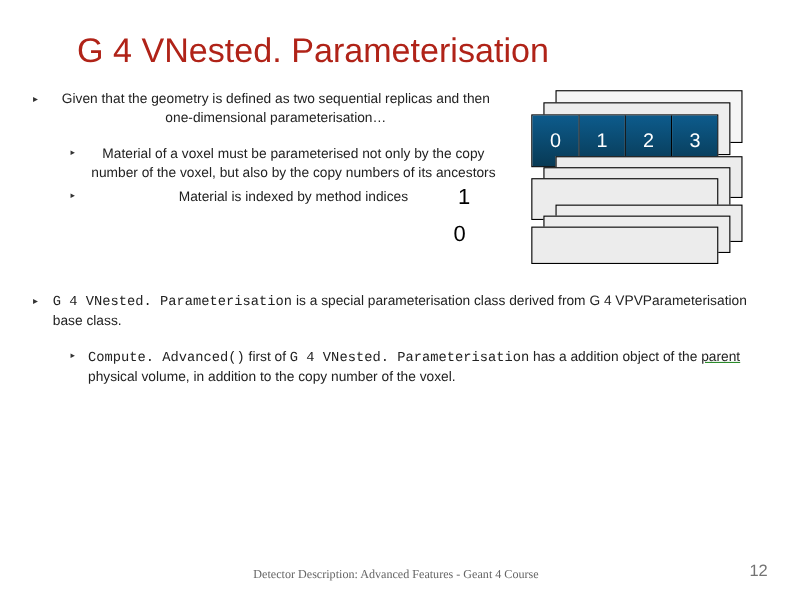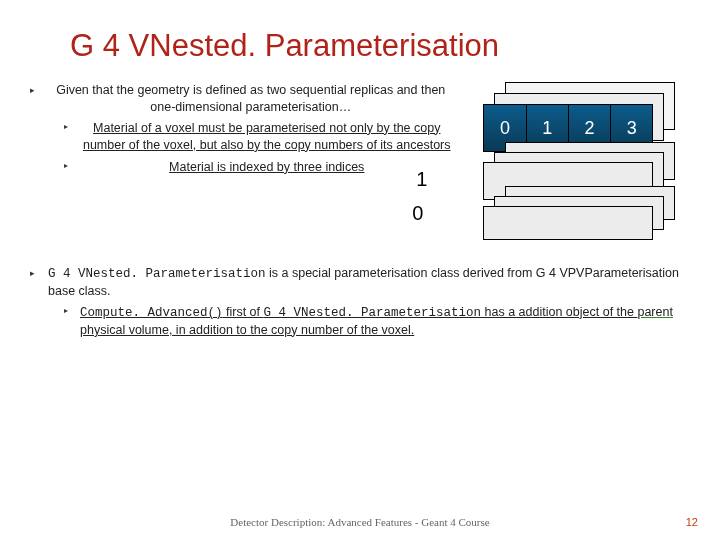--- a/index.html
+++ b/index.html
@@ -34,21 +34,21 @@
   .col-diag {
     width: 230px;
     position: relative;
     height: 175px;
   }
   ul.lvl1 { list-style: none; padding-left: 0; }
   ul.lvl1 > li { position: relative; padding-left: 18px; margin-bottom: 6px; }
   ul.lvl1 > li::before {
     content: "▸"; position: absolute; left: 0; top: 2px; font-size: 9px; color: #333;
   }
-  ul.lvl2 { list-style: none; padding-left: 16px; margin-top: 4px; text-decoration: underline; }
+  ul.lvl2 { list-style: none; padding-left: 16px; margin-top: 16px; }
   ul.lvl2 > li { position: relative; padding-left: 16px; margin-bottom: 5px; }
   ul.lvl2 > li::before {
     content: "▸"; position: absolute; left: 0; top: 2px; font-size: 8px; color: #333;
   }
   ul.lvl3 { list-style: none; padding-left: 16px; margin-top: 4px; }
   ul.lvl3 > li { position: relative; padding-left: 16px; margin-bottom: 4px; }
   ul.lvl3 > li::before {
     content: "▸"; position: absolute; left: 0; top: 2px; font-size: 7px; color: #333;
   }
   .mono { font-family: "Courier New", monospace; }
@@ -59,22 +59,22 @@
     left: 0; right: 0;
     text-align: center;
     font-size: 11px;
     color: #666;
     font-family: Liberation Serif, serif;
   }
   .pagenum {
     position: absolute;
     bottom: 12px;
     right: 22px;
-    font-size: 11px;
-    color: #c2410c;
+    font-size: 15px;
+    color: #737373;
   }
   
   .diag {
     position: absolute;
     left: 20px; top: 0;
   }
   .layer {
     position: absolute;
     width: 170px; height: 48px;
     border: 1.5px solid #000;
@@ -111,21 +111,21 @@
 
 <div class="content">
 
   <div class="row1">
     <div class="col-text">
       <ul class="lvl1">
         <li>
           <span>Given that the geometry is defined as two sequential replicas and then one-dimensional parameterisation…</span>
           <ul class="lvl2">
             <li>Material of a voxel must be parameterised not only by the copy number of the voxel, but also by the copy numbers of its ancestors</li>
-            <li>Material is indexed by three indices</li>
+            <li>Material is indexed by method indices</li>
           </ul>
         </li>
       </ul>
     </div>
 
     <div class="col-diag">
       <div class="diag">
         <div class="layer back"></div>
         <div class="layer mid"></div>
         <div class="layer front">

